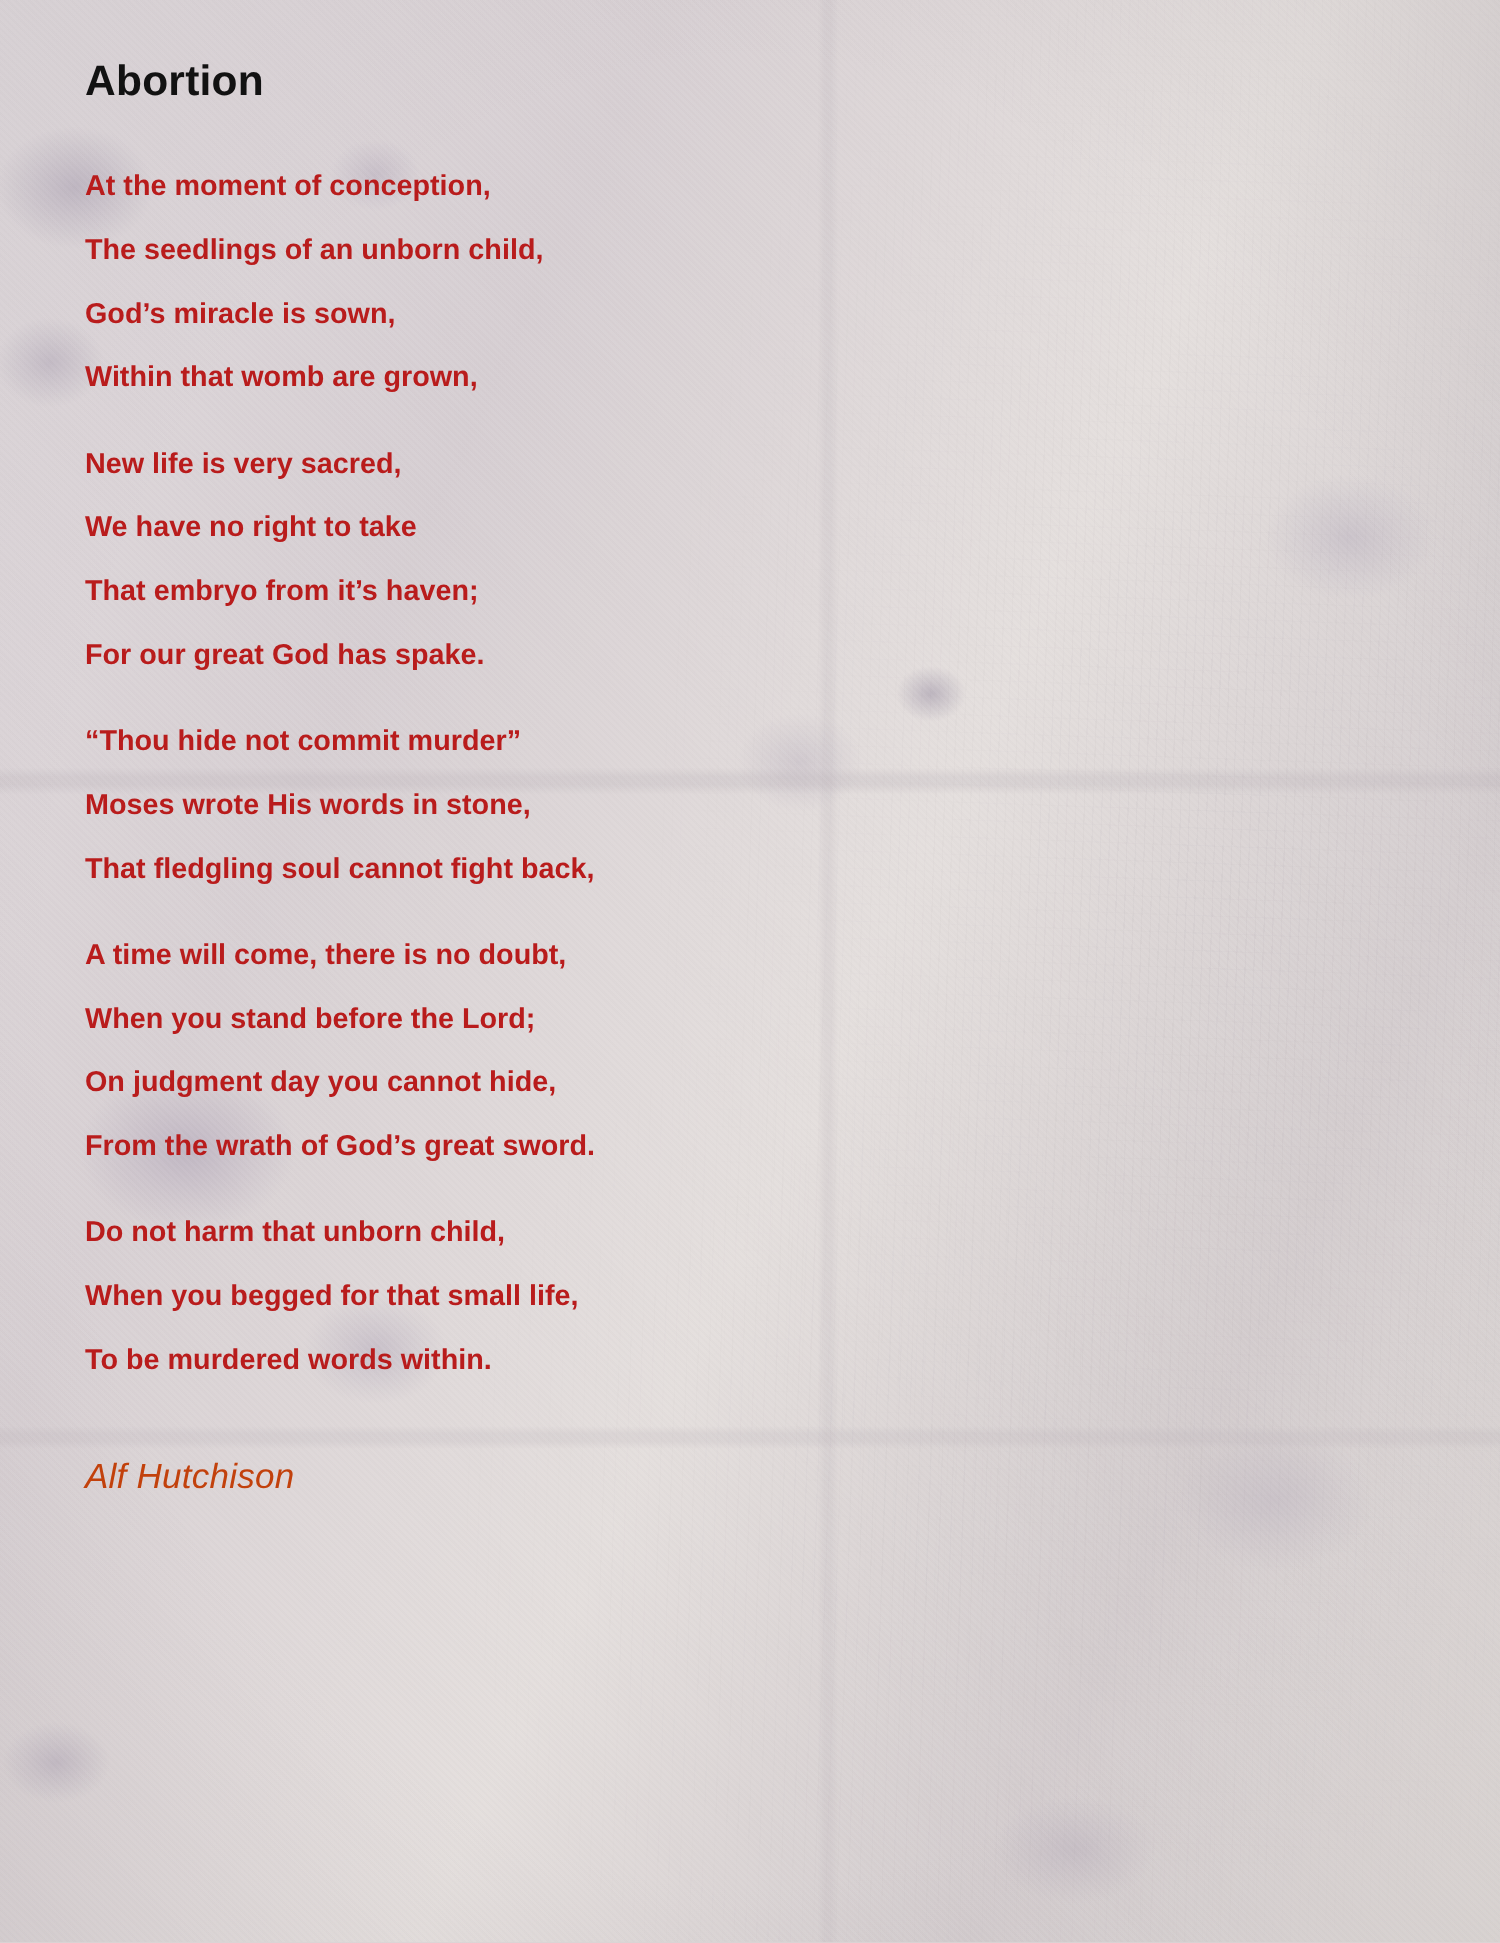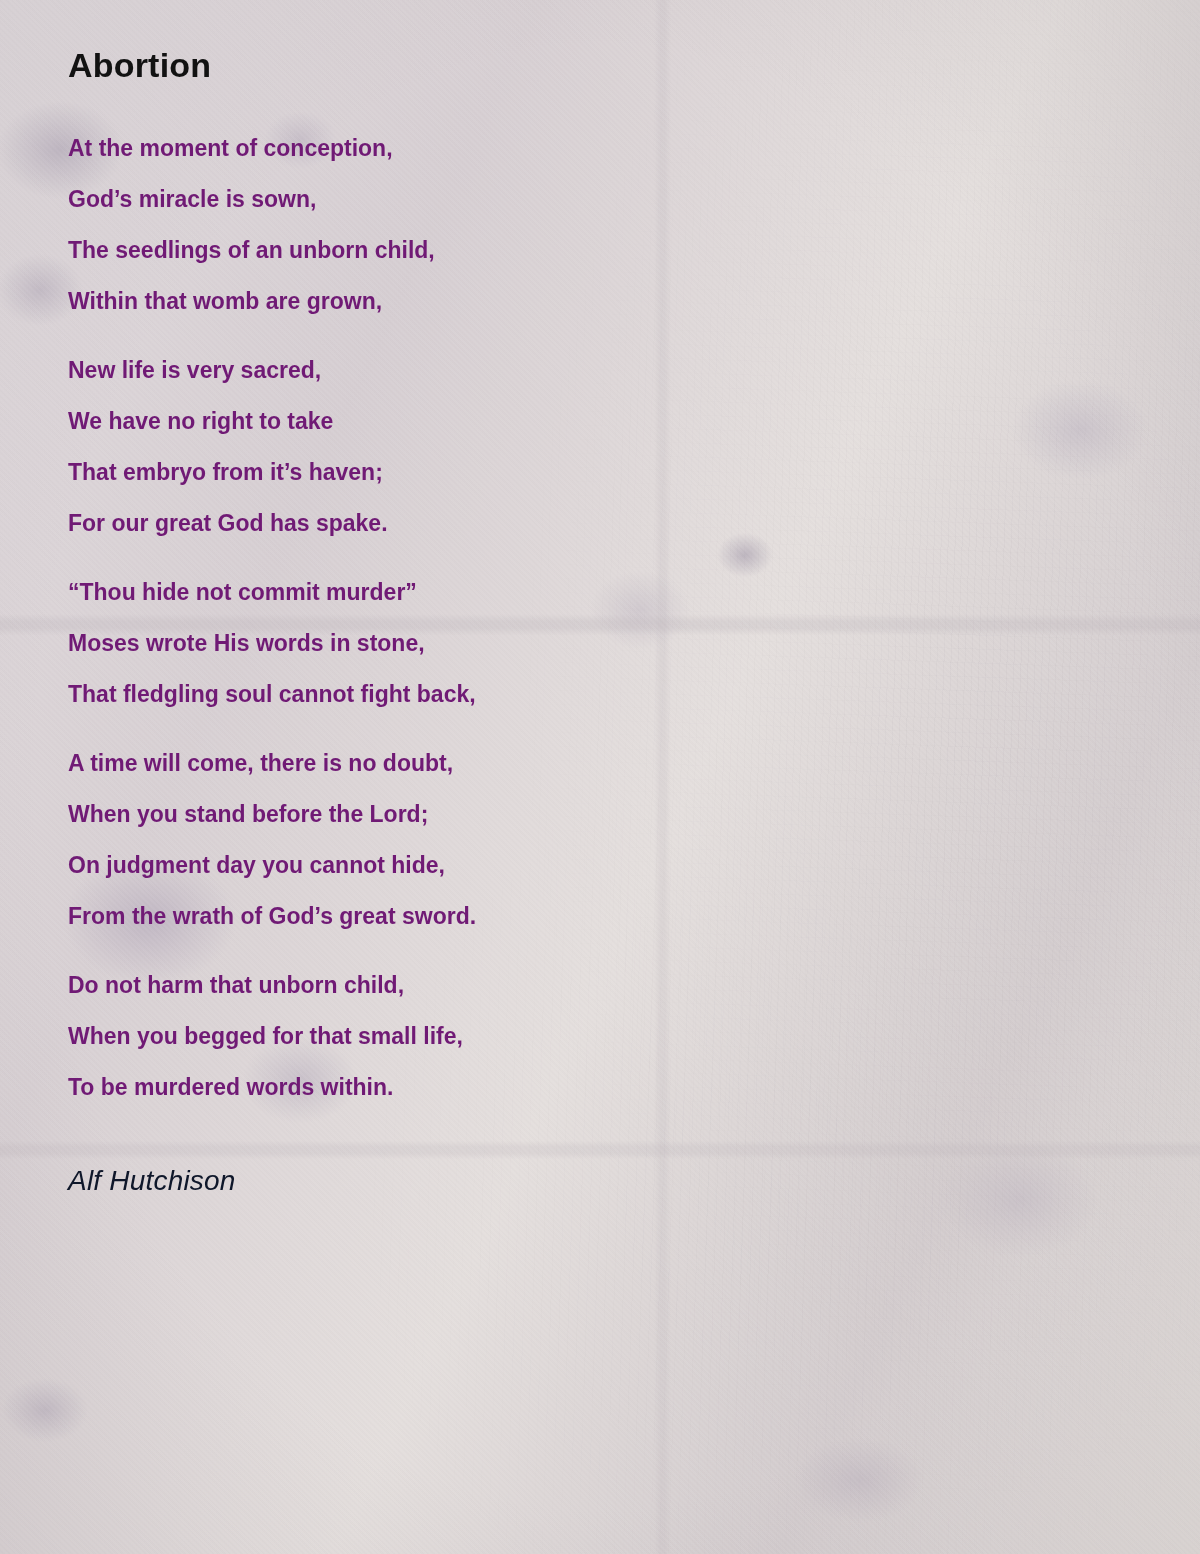--- a/index.html
+++ b/index.html
@@ -94,35 +94,35 @@
     letter-spacing: 0.2px;
     margin: 0 0 52px 0;
   }
 
   .stanza {
     margin: 0 0 46px 0;
   }
   .line {
     font-size: 23px;
     font-weight: bold;
-    color: #701a75;
+    color: #b91c1c;
     line-height: 1.0;
     margin: 0 0 28px 0;
     white-space: pre;
   }
   .stanza .line:last-child {
     margin-bottom: 0;
     margin-top: 20px;
   }
 
   #poem-author {
     margin-top: 66px;
     font-size: 28px;
     font-style: italic;
-    color: #0f172a;
+    color: #c2410c;
     letter-spacing: 0.2px;
   }
 </style>
 </head>
 <body>
 
 <div id="page">
 
   <div class="tex tex-base"></div>
   <div class="tex tex-script"></div>
@@ -131,22 +131,22 @@
   <div class="tex tex-bands"></div>
   <div class="tex tex-grain"></div>
   <div class="tex tex-vignette"></div>
 
   <div id="content">
 
     <h1 id="poem-title">Abortion</h1>
 
     <div class="stanza">
       <p class="line">At the moment of conception,</p>
+      <p class="line">The seedlings of an unborn child,</p>
       <p class="line">God’s miracle is sown,</p>
-      <p class="line">The seedlings of an unborn child,</p>
       <p class="line">Within that womb are grown,</p>
     </div>
 
     <div class="stanza">
       <p class="line">New life is very sacred,</p>
       <p class="line">We have no right to take</p>
       <p class="line">That embryo from it’s haven;</p>
       <p class="line">For our great God has spake.</p>
     </div>
 

